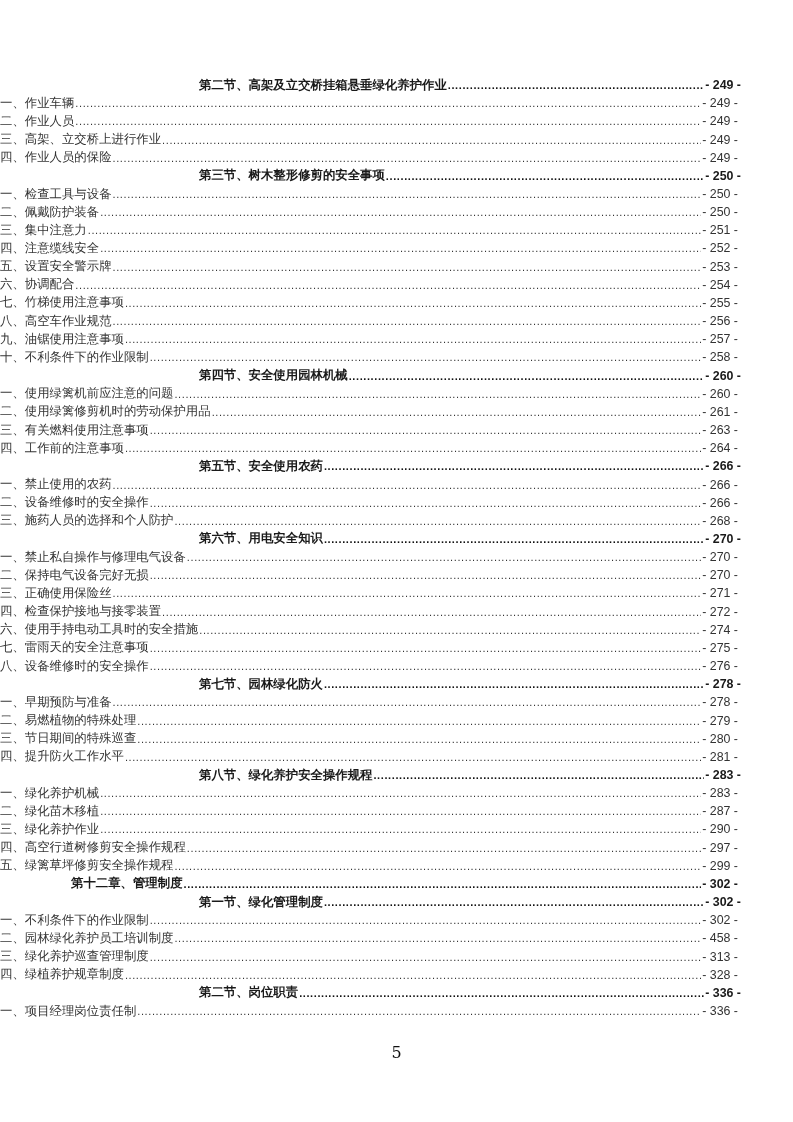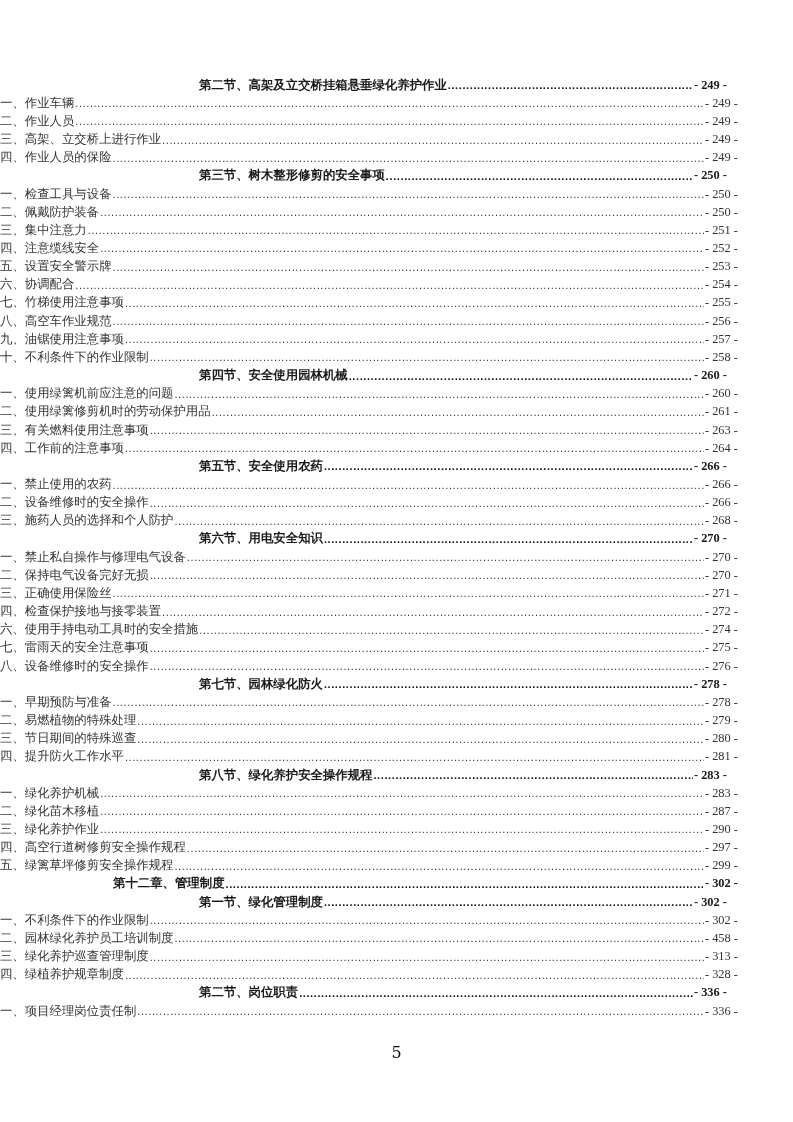--- a/index.html
+++ b/index.html
@@ -26,27 +26,27 @@
   .toc-line .leader::before {
     content: "..................................................................................................................................................................................................................................................................................";
     position: absolute; left: 0; bottom: 0;
     font-family: "Liberation Sans", sans-serif;
     font-size: 11px; letter-spacing: 0.6px;
     color: #333;
     line-height: 14px;
   }
   .toc-line .page-num {
     flex: 0 0 auto;
-    font-family: Liberation Serif, serif;
+    font-family: Liberation Sans, sans-serif;
     font-size: 12.4px;
     padding-left: 1px;
     text-align: right;
   }
-  .level-chapter { padding-left: 113px; padding-right: 55px; font-weight: bold; }
-  .level-section { padding-left: 199px; padding-right: 66px; font-weight: bold; }
+  .level-chapter { padding-left: 71px; padding-right: 55px; font-weight: bold; }
+  .level-section { padding-left: 199px; padding-right: 52px; font-weight: bold; }
   .level-item    { padding-right: 55px; font-weight: normal; color: #333; }
   .level-chapter .leader::before, .level-section .leader::before { color: #111; font-weight: bold; }
   .page-footer {
     position: absolute; top: 1043px; left: 0; width: 793px; text-align: center;
     font-family: "DejaVu Serif", serif; font-size: 16px; color: #111;
   }
 </style>
 </head>
 <body>
 

